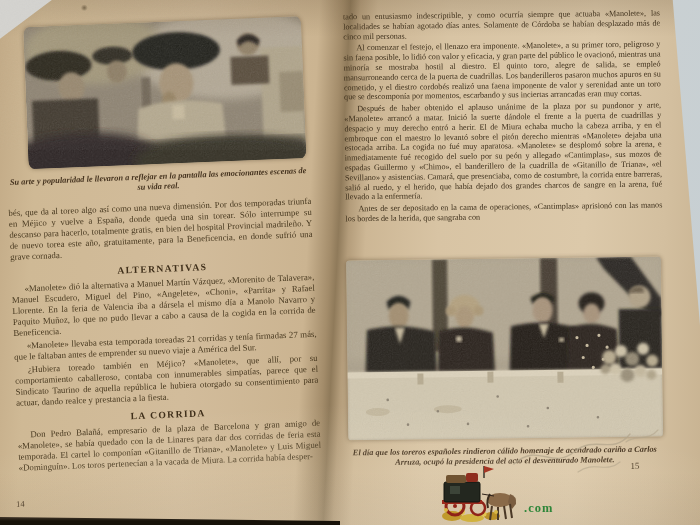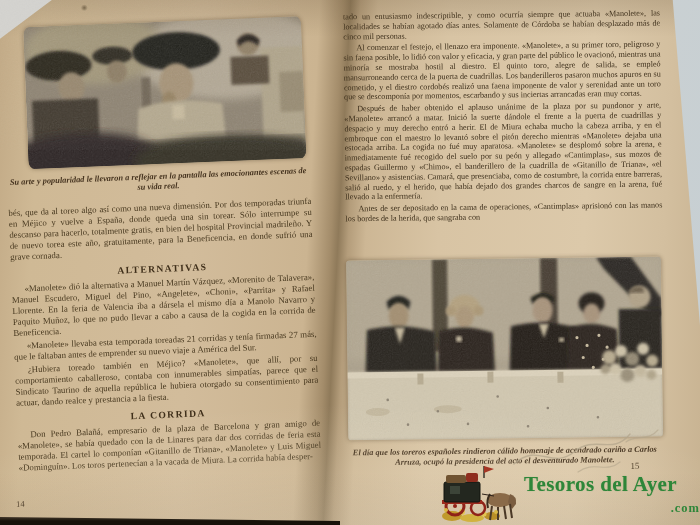--- a/index.html
+++ b/index.html
@@ -36,21 +36,21 @@
   .stain{position:absolute;border-radius:50%;pointer-events:none;}
   .dark-band{position:absolute;left:0;top:516px;width:340px;height:9px;
              background:linear-gradient(180deg,#4a3e30 0%,#171209 55%);
              clip-path:polygon(0 12%,100% 55%,100% 100%,0 100%);}
   .paper-grain{position:absolute;inset:0;opacity:0.05;pointer-events:none;}
   .scribble{position:absolute;left:508px;top:412px;width:160px;height:80px;pointer-events:none;}
   .watermark{position:absolute;left:438px;top:460px;width:262px;height:65px;}
   .wm-brand{position:absolute;left:86px;top:12px;width:176px;font-size:21px;
             font-weight:bold;color:#2e8639;letter-spacing:0.4px;white-space:nowrap;
             text-shadow:0 0 1px rgba(46,134,57,0.4);}
-  .wm-com{position:absolute;left:86px;top:41px;width:176px;text-align:right;
+  .wm-com{position:absolute;left:86px;top:41px;width:176px;
           font-size:12.5px;font-weight:bold;color:#2e8639;letter-spacing:1px;}
   .carriage{position:absolute;left:0;top:4px;width:84px;height:58px;}
 </style>
 </head>
 <body>
 
 <div class="stage">
 
   <div class="book">
 
@@ -259,17 +259,16 @@
       <g stroke="#4a3826" stroke-width="2">
         <line x1="54" y1="42" x2="52" y2="56"></line>
           <line x1="60" y1="43" x2="60" y2="56"></line>
         <line x1="66" y1="42" x2="68" y2="55"></line>
           <line x1="72" y1="40" x2="74" y2="54"></line>
       </g>
       <line x1="44" y1="30" x2="56" y2="32" stroke="#2c2018" stroke-width="1"></line>
       <circle cx="8" cy="46" r="2" fill="#d9b844"></circle>
         <circle cx="58" cy="48" r="2" fill="#d9b844"></circle>
     </svg>
-    <div class="wm-brand">Tesoros del Ayer</div>
     <div class="wm-com">.com</div>
   </div>
 
 </div>
 
 </body></html>

